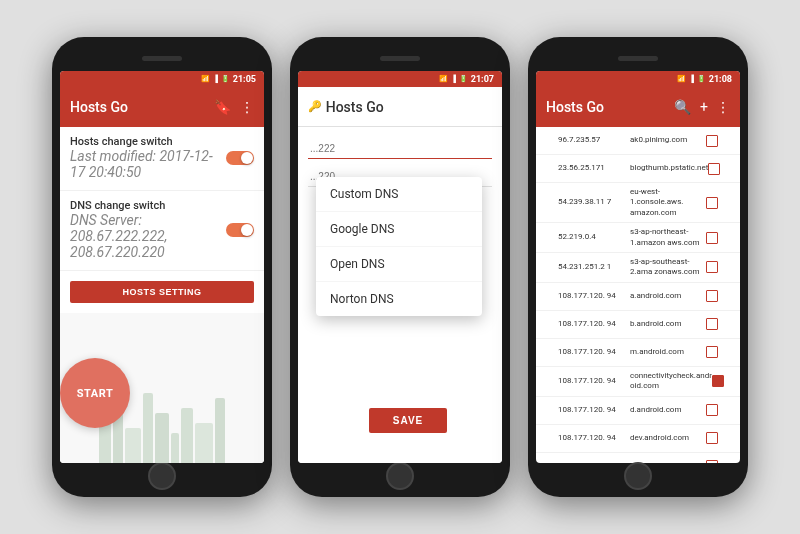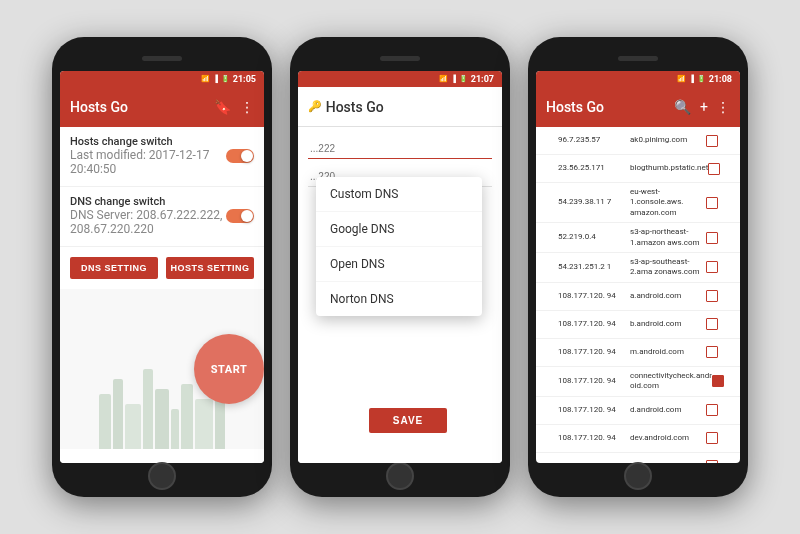--- a/index.html
+++ b/index.html
@@ -148,22 +148,23 @@
       margin-bottom: 2px;
     }
 
     .switch-label {
       font-size: 11px;
       color: #333;
       font-weight: 500;
     }
 
     .switch-sublabel {
-      font-size: 12px;
+      font-size: 14px;
       color: #888;
+      font-style: italic;
     }
 
     .toggle {
       width: 28px;
       height: 14px;
       background: #e8734a;
       border-radius: 7px;
       position: relative;
       flex-shrink: 0;
     }
@@ -199,21 +200,21 @@
       text-align: center;
       cursor: pointer;
       letter-spacing: 0.5px;
     }
 
     
     .city-area {
       flex: 1;
       display: flex;
       align-items: center;
-      justify-content: flex-end;
+      justify-content: flex-start;
       position: relative;
       background: #f8f8f8;
       min-height: 160px;
     }
 
     .start-btn {
       width: 70px;
       height: 70px;
       border-radius: 50%;
       background: #e07060;
@@ -420,21 +421,20 @@
           <div class="switch-row-header">
             <div>
               <div class="switch-label">DNS change switch</div>
               <div class="switch-sublabel">DNS Server: 208.67.222.222, 208.67.220.220</div>
             </div>
             <div class="toggle"></div>
           </div>
         </div>
 
         <div class="buttons-row">
-          <button class="action-btn">DNS SETTING</button>
           <button class="action-btn">HOSTS SETTING</button>
         </div>
 
         <div class="city-area">
           <div class="buildings">
             <div class="building" style="width:12px;height:55px;"></div>
             <div class="building" style="width:10px;height:70px;background:#a8c0a8;"></div>
             <div class="building" style="width:16px;height:45px;background:#c0d4c0;"></div>
             <div class="building" style="width:10px;height:80px;"></div>
             <div class="building" style="width:14px;height:60px;background:#a8c0a8;"></div>

